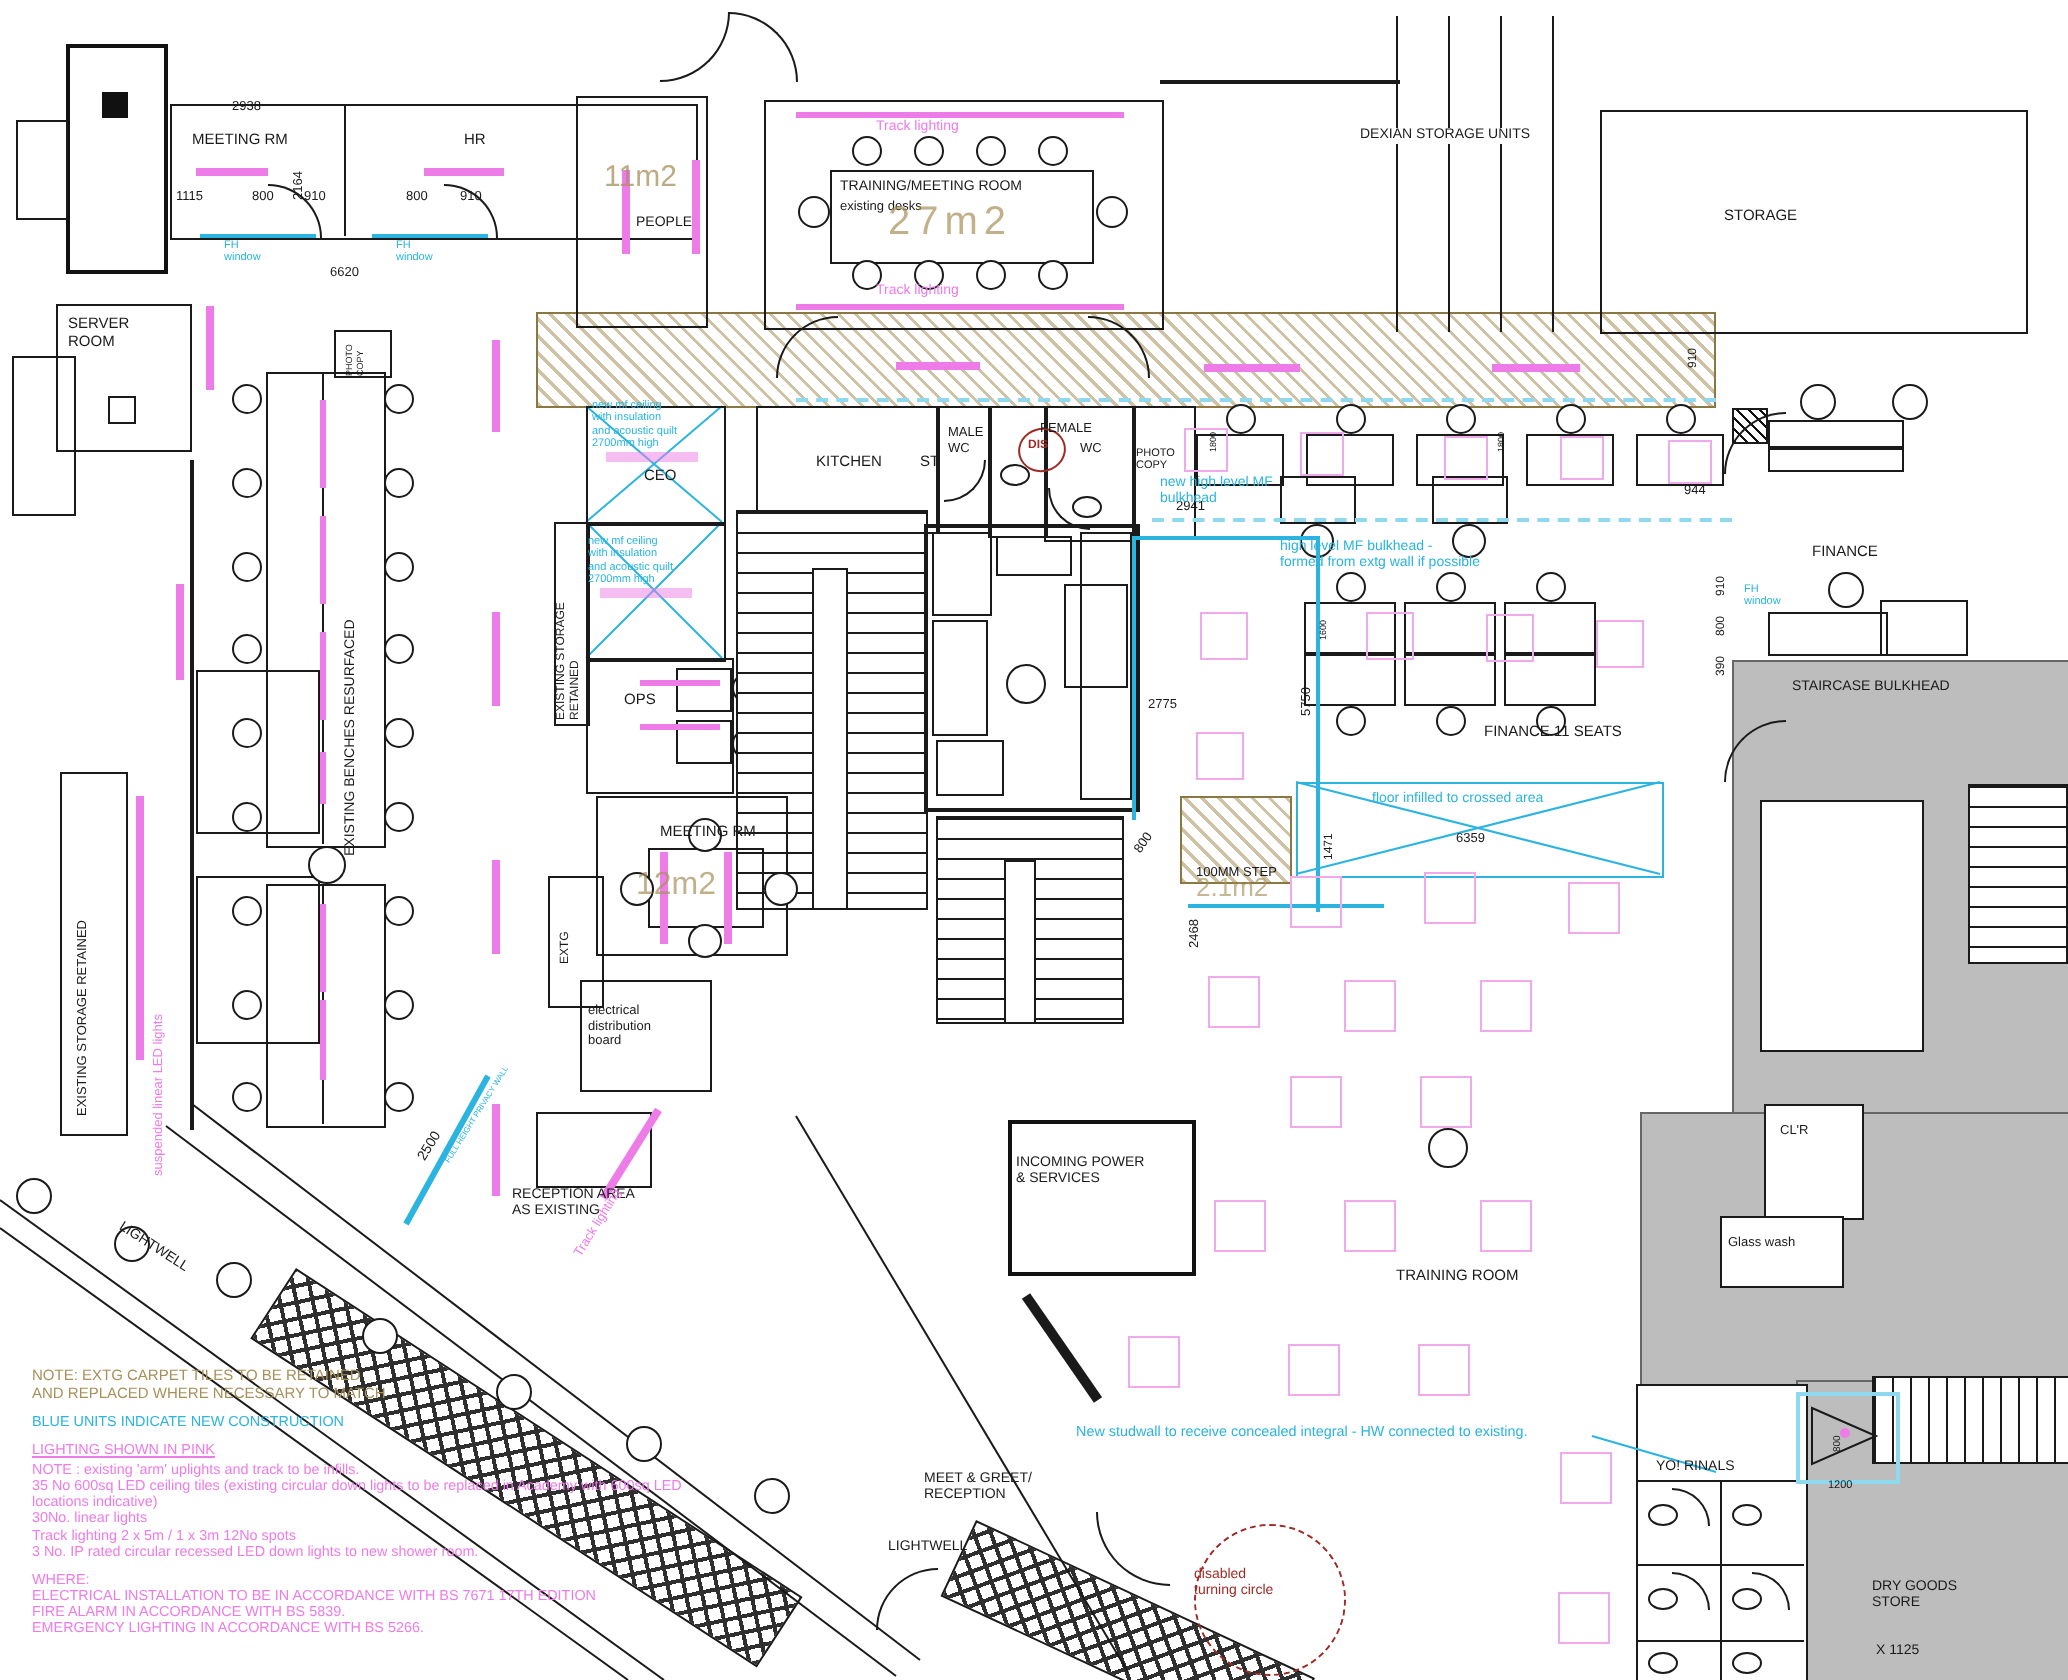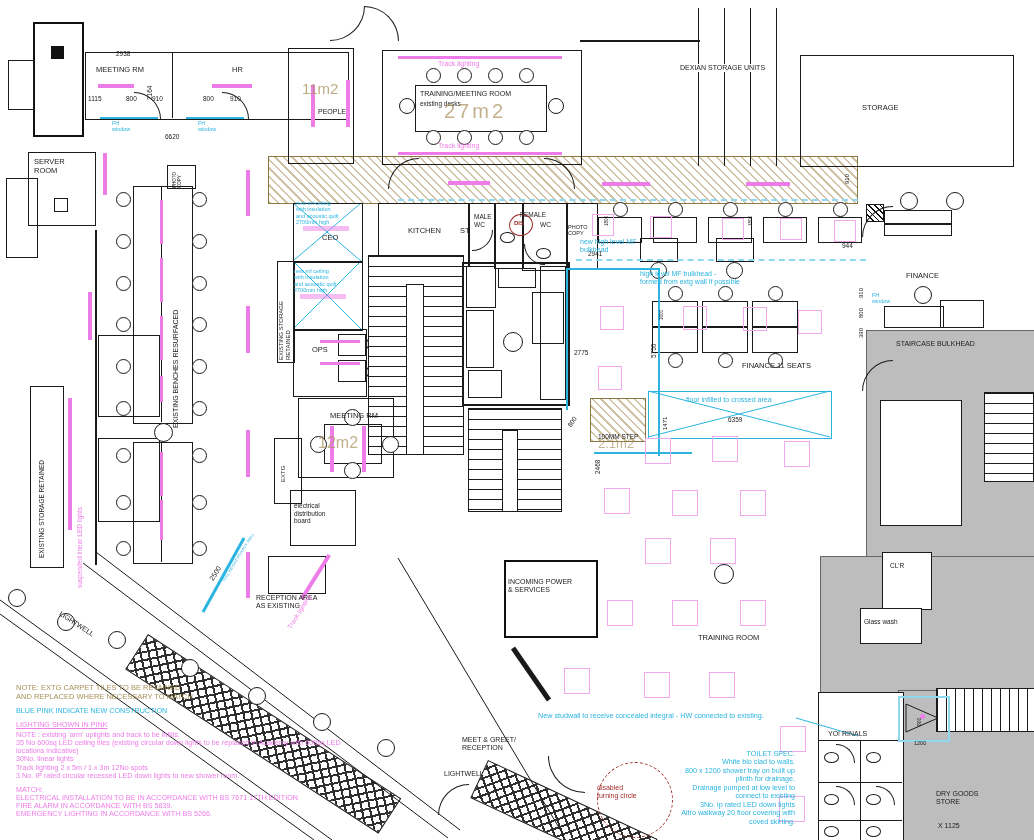--- a/index.html
+++ b/index.html
@@ -466,41 +466,32 @@
   <div class="lbl cyt ctr" style="left:294px;top:268px;width:58px;font-size:5.5px">new mf ceiling
 with insulation
 and acoustic quilt
 2700mm high</div>
   <div class="lbl cyt" style="left:580px;top:238px;font-size:7px">new high level MF
 bulkhead</div>
   <div class="lbl cyt ctr" style="left:640px;top:270px;width:200px;font-size:7px">high level MF bulkhead -
 formed from extg wall if possible</div>
   <div class="lbl cyt" style="left:686px;top:396px;font-size:7px">floor infilled to crossed area</div>
   <div class="lbl cyt" style="left:538px;top:712px;font-size:7.2px">New studwall to receive concealed integral - HW connected to existing.</div>
-  <div class="lbl cyt" style="left:660px;top:750px;width:135px;font-size:7.2px;text-align:right">TOILET SPEC.
-White bio clad to walls.
-800 x 1200 shower tray on built up
-plinth for drainage.
-Drainage pumped at low level to
-connect to existing
-3No. ip rated LED down lights
-Altro walkway 20 floor covering with
-coved skirting.</div>
-  <div class="note cyt" style="left:16px;top:707px">BLUE PINK INDICATE NEW CONSTRUCTION</div>
+  <div class="note cyt" style="left:16px;top:707px">BLUE UNITS INDICATE NEW CONSTRUCTION</div>
   <div class="lbl cyt rot" style="left:222px;top:580px;transform:rotate(-58deg);font-size:4px">FULL HEIGHT PRIVACY WALL</div>
 
   <div class="lbl pkt" style="left:438px;top:60px;font-size:7px">Track lighting</div>
   <div class="lbl pkt" style="left:438px;top:142px;font-size:7px">Track lighting</div>
   <div class="lbl pkt vt" style="left:76px;top:436px;height:152px;font-size:6.5px">suspended linear LED lights</div>
   <div class="lbl pkt rot" style="left:286px;top:626px;transform:rotate(-58deg);font-size:6.5px">Track lighting</div>
   <div class="note pkt" style="left:16px;top:721px;text-decoration:underline">LIGHTING SHOWN IN PINK</div>
   <div class="note pkt" style="left:16px;top:731px">NOTE : existing 'arm' uplights and track to be infills.</div>
   <div class="note pkt" style="left:16px;top:739px">35 No 600sq LED ceiling tiles (existing circular down lights to be replaced in Academy with 600sq LED</div>
   <div class="note pkt" style="left:16px;top:747px">locations indicative)</div>
   <div class="note pkt" style="left:16px;top:755px">30No. linear lights</div>
   <div class="note pkt" style="left:16px;top:764px">Track lighting 2 x 5m / 1 x 3m 12No spots</div>
   <div class="note pkt" style="left:16px;top:772px">3 No. IP rated circular recessed LED down lights to new shower room.</div>
-  <div class="note pkt" style="left:16px;top:786px">MATCH:</div>
+  <div class="note pkt" style="left:16px;top:786px">WHERE:</div>
   <div class="note pkt" style="left:16px;top:794px">ELECTRICAL INSTALLATION TO BE IN ACCORDANCE WITH BS 7671 17TH EDITION</div>
   <div class="note pkt" style="left:16px;top:802px">FIRE ALARM IN ACCORDANCE WITH BS 5839.</div>
   <div class="note pkt" style="left:16px;top:810px">EMERGENCY LIGHTING IN ACCORDANCE WITH BS 5266.</div>
 
 </div>
 
 </body></html>

